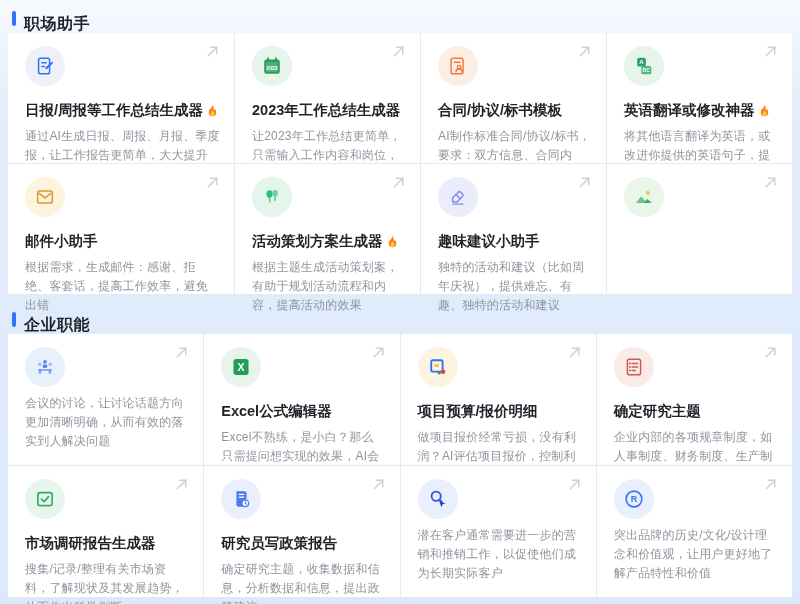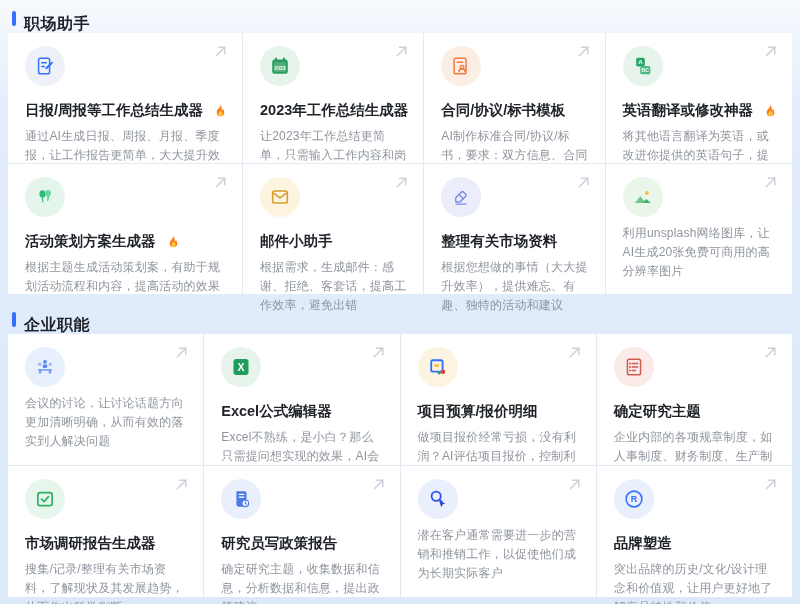--- a/index.html
+++ b/index.html
@@ -20,21 +20,21 @@
   .cards-grid.g1 { grid-auto-rows:130px; }
   .cards-grid.g2 { grid-auto-rows:131px; }
   .card { background:#ffffff; position:relative; padding:13px 14px 10px 17px; cursor:pointer; }
   .icon-circle {
     width:40px; height:40px; border-radius:50%;
     display:flex; align-items:center; justify-content:center;
   }
   .icon-circle svg { width:22px; height:22px; display:block; }
   .card-title {
     margin-top:15px; font-size:14.5px; font-weight:bold; color:#1f2329;
-    display:flex; align-items:center; gap:10px; white-space:nowrap;
+    display:flex; align-items:center; gap:2px; white-space:nowrap;
   }
   .flame { width:15px; height:15px; display:none; }
   .card.hot .flame { display:inline-block; }
   .card-desc {
     margin-top:7px; font-size:12px; color:#8f959e; line-height:1.58;
     letter-spacing:.2px;
   }
   .open-arrow { position:absolute; top:10px; right:13px; width:17px; height:17px; }
 </style>
 </head>
@@ -121,20 +121,37 @@
         <path d="M12 2.5c.4 3-1.3 4.6-2.9 6.2C7.4 10.4 6 12.2 6 15a6 6 0 0 0 12 0c0-2.2-.9-3.9-2-5.4-.5 1-1.1 1.6-2 2.1.3-3.3-.6-6.6-2-9.2z" fill="#ff7a1a"></path>
         <path d="M12 21a3.5 3.5 0 0 1-3.5-3.5c0-1.7 1-2.8 2-3.8.7-.7 1.3-1.3 1.5-2.2 1.2 1.2 3.5 3.1 3.5 6A3.5 3.5 0 0 1 12 21z" fill="#ffc53d"></path>
       </svg>
     </div>
     <div class="card-desc">将其他语言翻译为英语，或改进你提供的英语句子，提升工作效率</div>
     <svg class="open-arrow" viewBox="0 0 20 20" fill="none" stroke="#ccd2da" stroke-width="1.8" stroke-linecap="round" stroke-linejoin="round">
       <path d="M5 15L15 5"></path>
           <path d="M7.5 5H15v7.5"></path>
     </svg>
   </div>
+      <div class="card">
+    <div class="icon-circle" style="background: rgb(252, 244, 223);">
+          <svg viewBox="0 0 24 24" fill="none" stroke="#d99b2e" stroke-width="1.7" stroke-linecap="round" stroke-linejoin="round">
+            <rect x="4" y="5.5" width="16" height="13" rx="2"></rect>
+            <path d="M5.5 8l6.5 5 6.5-5"></path>
+          </svg>
+        </div>
+    <div class="card-title">
+      <span>邮件小助手</span>
+
+    </div>
+    <div class="card-desc">根据需求，生成邮件：感谢、拒绝、客套话，提高工作效率，避免出错</div>
+    <svg class="open-arrow" viewBox="0 0 20 20" fill="none" stroke="#ccd2da" stroke-width="1.8" stroke-linecap="round" stroke-linejoin="round">
+      <path d="M5 15L15 5"></path>
+          <path d="M7.5 5H15v7.5"></path>
+    </svg>
+  </div>
       <div class="card hot">
     <div class="icon-circle" style="background: rgb(228, 246, 236);">
           <svg viewBox="0 0 24 24" fill="none">
             <ellipse cx="9.3" cy="8.6" rx="3.4" ry="4.1" fill="#2fbe77"></ellipse>
             <ellipse cx="15.4" cy="8" rx="3" ry="3.6" fill="#6ed29e"></ellipse>
             <path d="M9.3 12.7c-.6 2 .8 2.6.4 4.6M15.4 11.6c.5 1.8-.7 2.4-.3 4.2" stroke="#2fbe77" stroke-width="1.3" stroke-linecap="round"></path>
           </svg>
         </div>
     <div class="card-title">
       <span>活动策划方案生成器</span>
@@ -143,63 +160,45 @@
         <path d="M12 21a3.5 3.5 0 0 1-3.5-3.5c0-1.7 1-2.8 2-3.8.7-.7 1.3-1.3 1.5-2.2 1.2 1.2 3.5 3.1 3.5 6A3.5 3.5 0 0 1 12 21z" fill="#ffc53d"></path>
       </svg>
     </div>
     <div class="card-desc">根据主题生成活动策划案，有助于规划活动流程和内容，提高活动的效果</div>
     <svg class="open-arrow" viewBox="0 0 20 20" fill="none" stroke="#ccd2da" stroke-width="1.8" stroke-linecap="round" stroke-linejoin="round">
       <path d="M5 15L15 5"></path>
           <path d="M7.5 5H15v7.5"></path>
     </svg>
   </div>
       <div class="card">
-    <div class="icon-circle" style="background: rgb(252, 244, 223);">
-          <svg viewBox="0 0 24 24" fill="none" stroke="#d99b2e" stroke-width="1.7" stroke-linecap="round" stroke-linejoin="round">
-            <rect x="4" y="5.5" width="16" height="13" rx="2"></rect>
-            <path d="M5.5 8l6.5 5 6.5-5"></path>
-          </svg>
-        </div>
-    <div class="card-title">
-      <span>邮件小助手</span>
-
-    </div>
-    <div class="card-desc">根据需求，生成邮件：感谢、拒绝、客套话，提高工作效率，避免出错</div>
-    <svg class="open-arrow" viewBox="0 0 20 20" fill="none" stroke="#ccd2da" stroke-width="1.8" stroke-linecap="round" stroke-linejoin="round">
-      <path d="M5 15L15 5"></path>
-          <path d="M7.5 5H15v7.5"></path>
-    </svg>
-  </div>
-      <div class="card">
     <div class="icon-circle" style="background: rgb(235, 237, 251);">
           <svg viewBox="0 0 24 24" fill="none" stroke="#7f8ce8" stroke-width="1.6" stroke-linecap="round" stroke-linejoin="round">
             <path d="M6.2 12.8l6-6a2 2 0 0 1 2.8 0l1.9 1.9a2 2 0 0 1 0 2.8l-6 6H7.2a1 1 0 0 1-1-1v-3.7z"></path>
             <path d="M9.8 9.2l4.7 4.7"></path>
             <path d="M6.5 19.8h11" stroke-width="1.4"></path>
           </svg>
         </div>
     <div class="card-title">
-      <span>整理有关市场资料</span>
-
-    </div>
-    <div class="card-desc">根据您想做的事情（大大提升效率），提供难忘、有趣、独特的活动和建议</div>
+      <span>趣味建议小助手</span>
+
+    </div>
+    <div class="card-desc">独特的活动和建议（比如周年庆祝），提供难忘、有趣、独特的活动和建议</div>
     <svg class="open-arrow" viewBox="0 0 20 20" fill="none" stroke="#ccd2da" stroke-width="1.8" stroke-linecap="round" stroke-linejoin="round">
       <path d="M5 15L15 5"></path>
           <path d="M7.5 5H15v7.5"></path>
     </svg>
   </div>
       <div class="card">
     <div class="icon-circle" style="background: rgb(233, 246, 233);">
           <svg viewBox="0 0 24 24">
             <circle cx="16.2" cy="7.6" r="2.2" fill="#f6c244"></circle>
             <path d="M3.5 18.5l5.5-7 4.2 5.2 2.4-2.6 4.9 4.4z" fill="#3fae63"></path>
             <path d="M3.5 18.5l5.5-7 4.2 5.2-1.5 1.8z" fill="#6cc98b"></path>
           </svg>
         </div>
-    <div class="card-desc">利用unsplash网络图库，让AI生成20张免费可商用的高分辨率图片</div>
     <svg class="open-arrow" viewBox="0 0 20 20" fill="none" stroke="#ccd2da" stroke-width="1.8" stroke-linecap="round" stroke-linejoin="round">
       <path d="M5 15L15 5"></path>
           <path d="M7.5 5H15v7.5"></path>
     </svg>
   </div>
     </div>
 
   <div class="section-header second">
     <div class="accent-bar"></div>
     <div class="section-title">企业职能</div>
@@ -325,24 +324,20 @@
           <path d="M7.5 5H15v7.5"></path>
     </svg>
   </div>
       <div class="card">
     <div class="icon-circle" style="background: rgb(233, 239, 252);">
           <svg viewBox="0 0 24 24" fill="none">
             <circle cx="12" cy="12" r="8.6" stroke="#3370ff" stroke-width="1.7"></circle>
             <text x="12" y="15.7" text-anchor="middle" font-size="9.8" font-weight="bold" fill="#3370ff" font-family="sans-serif">R</text>
           </svg>
         </div>
-    <div class="card-title">
-      <span>品牌塑造</span>
-
-    </div>
     <div class="card-desc">突出品牌的历史/文化/设计理念和价值观，让用户更好地了解产品特性和价值</div>
     <svg class="open-arrow" viewBox="0 0 20 20" fill="none" stroke="#ccd2da" stroke-width="1.8" stroke-linecap="round" stroke-linejoin="round">
       <path d="M5 15L15 5"></path>
           <path d="M7.5 5H15v7.5"></path>
     </svg>
   </div>
     </div>
 </div>
 
 </body></html>

